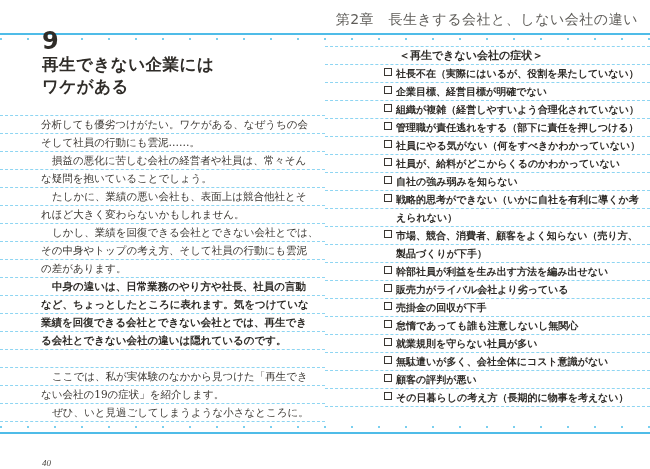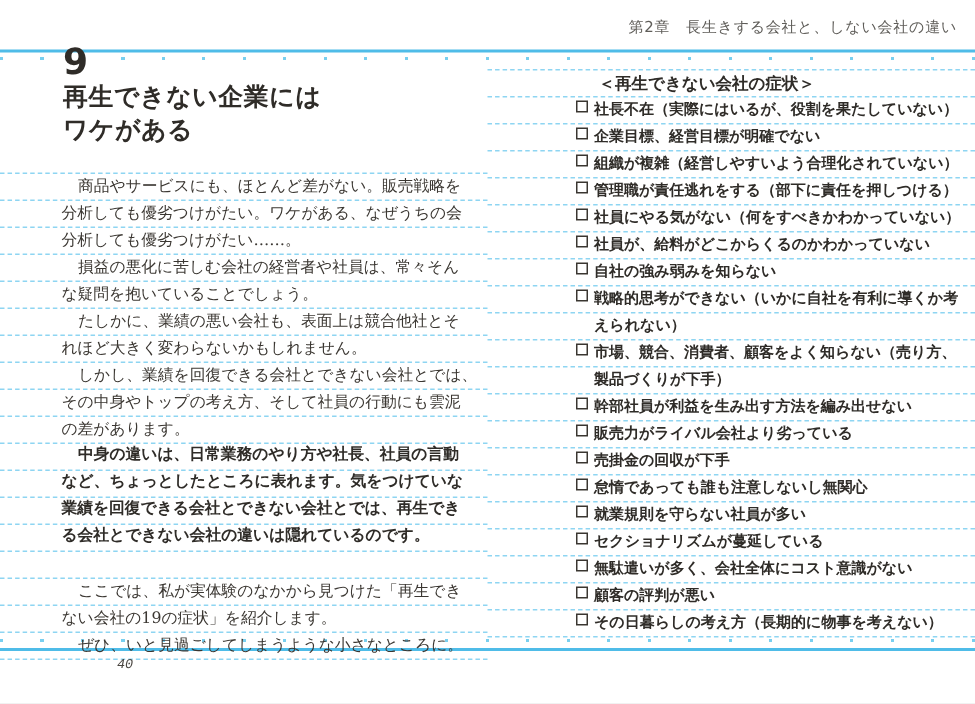--- a/index.html
+++ b/index.html
@@ -16,60 +16,59 @@
 
   
   .left-page{position:absolute;left:0;top:0;width:325px;height:469px;}
   .title-block{position:absolute;left:42px;top:28px;}
   .section-number{font-size:24px;font-weight:bold;line-height:26px;color:#2f2c28;}
   .title-line{font-size:16.5px;font-weight:bold;line-height:22px;color:#2f2c28;letter-spacing:.5px;}
   .left-rows{position:absolute;left:0;top:115px;width:325px;border-top:1px dashed #8ed5f2;}
   .body-row{height:16px;padding-top:1px;border-bottom:1px dashed #8ed5f2;
     font-family:"DejaVu Serif",serif;font-size:10.5px;line-height:15px;
     padding-left:41px;white-space:nowrap;color:#3b3732;}
-  .body-row.bold{font-weight:bold;font-family:Liberation Mono, monospace;color:#2f2c28;}
+  .body-row.bold{font-weight:bold;font-family:Liberation Serif, serif;color:#2f2c28;}
   .body-row.indent{padding-left:52px;}
 
   
   .right-page{position:absolute;left:325px;top:0;width:325px;height:469px;}
-  .running-head{position:absolute;top:11px;right:12px;font-size:10px;color:#5f5d59;letter-spacing:.5px;}
+  .running-head{position:absolute;top:11px;right:12px;font-size:14px;color:#5f5d59;letter-spacing:.5px;}
   .right-rows{position:absolute;left:0;top:46px;width:325px;border-top:1px dashed #8ed5f2;}
   .sym-row{height:16px;padding-top:1px;border-bottom:1px dashed #8ed5f2;
     font-size:10px;font-weight:bold;line-height:15px;white-space:nowrap;color:#2f2c28;}
   .sym-row.heading{padding-left:74px;font-size:11px;}
   .sym-row.item{padding-left:59px;}
   .sym-row.cont{padding-left:71px;}
   .checkbox{display:inline-block;width:6px;height:6px;border:1px solid #3a3631;
     margin-right:4px;vertical-align:1px;background:#fff;}
 
   
-  .page-num{position:absolute;top:438px;font-family:Liberation Mono, monospace;
-    font-style:italic;font-size:9px;color:#4a4641;margin-left:36px;}
+  .page-num{position:absolute;top:458px;font-family:Liberation Serif, serif;
+    font-style:italic;font-size:9px;color:#4a4641;}
   .pn-left{left:42px;}
 </style>
 </head>
 <body>
 
 <div class="book">
 
   <div class="solid-line top-solid"></div>
   <div class="dot-line top-dots"></div>
   <div class="dot-line bot-dots"></div>
   <div class="solid-line bot-solid"></div>
 
   <div class="left-page">
     <div class="title-block">
       <div class="section-number">9</div>
       <div class="title-line">再生できない企業には</div>
       <div class="title-line">ワケがある</div>
     </div>
     <div class="left-rows" id="left-rows">
-        <div class="body-row indent">商品やサービスにも、ほとんど差がない。販売戦略を</div>
         <div class="body-row">分析しても優劣つけがたい。ワケがある、なぜうちの会</div>
-        <div class="body-row">分析しても優劣つけがたい……。</div>
+        <div class="body-row">そして社員の行動にも雲泥……。</div>
         <div class="body-row indent">損益の悪化に苦しむ会社の経営者や社員は、常々そん</div>
         <div class="body-row">な疑問を抱いていることでしょう。</div>
         <div class="body-row indent">たしかに、業績の悪い会社も、表面上は競合他社とそ</div>
         <div class="body-row">れほど大きく変わらないかもしれません。</div>
         <div class="body-row indent">しかし、業績を回復できる会社とできない会社とでは、</div>
         <div class="body-row">その中身やトップの考え方、そして社員の行動にも雲泥</div>
         <div class="body-row">の差があります。</div>
         <div class="body-row bold indent">中身の違いは、日常業務のやり方や社長、社員の言動</div>
         <div class="body-row bold">など、ちょっとしたところに表れます。気をつけていな</div>
         <div class="body-row bold">業績を回復できる会社とできない会社とでは、再生でき</div>
@@ -95,21 +94,20 @@
         <div class="sym-row item"><span class="checkbox"></span>自社の強み弱みを知らない</div>
         <div class="sym-row item"><span class="checkbox"></span>戦略的思考ができない（いかに自社を有利に導くか考</div>
         <div class="sym-row cont">えられない）</div>
         <div class="sym-row item"><span class="checkbox"></span>市場、競合、消費者、顧客をよく知らない（売り方、</div>
         <div class="sym-row cont">製品づくりが下手）</div>
         <div class="sym-row item"><span class="checkbox"></span>幹部社員が利益を生み出す方法を編み出せない</div>
         <div class="sym-row item"><span class="checkbox"></span>販売力がライバル会社より劣っている</div>
         <div class="sym-row item"><span class="checkbox"></span>売掛金の回収が下手</div>
         <div class="sym-row item"><span class="checkbox"></span>怠惰であっても誰も注意しないし無関心</div>
         <div class="sym-row item"><span class="checkbox"></span>就業規則を守らない社員が多い</div>
-        <div class="sym-row item"><span class="checkbox"></span>セクショナリズムが蔓延している</div>
         <div class="sym-row item"><span class="checkbox"></span>無駄遣いが多く、会社全体にコスト意識がない</div>
         <div class="sym-row item"><span class="checkbox"></span>顧客の評判が悪い</div>
         <div class="sym-row item"><span class="checkbox"></span>その日暮らしの考え方（長期的に物事を考えない）</div>
       </div>
 
   </div>
 
 </div>
 
 </body></html>

